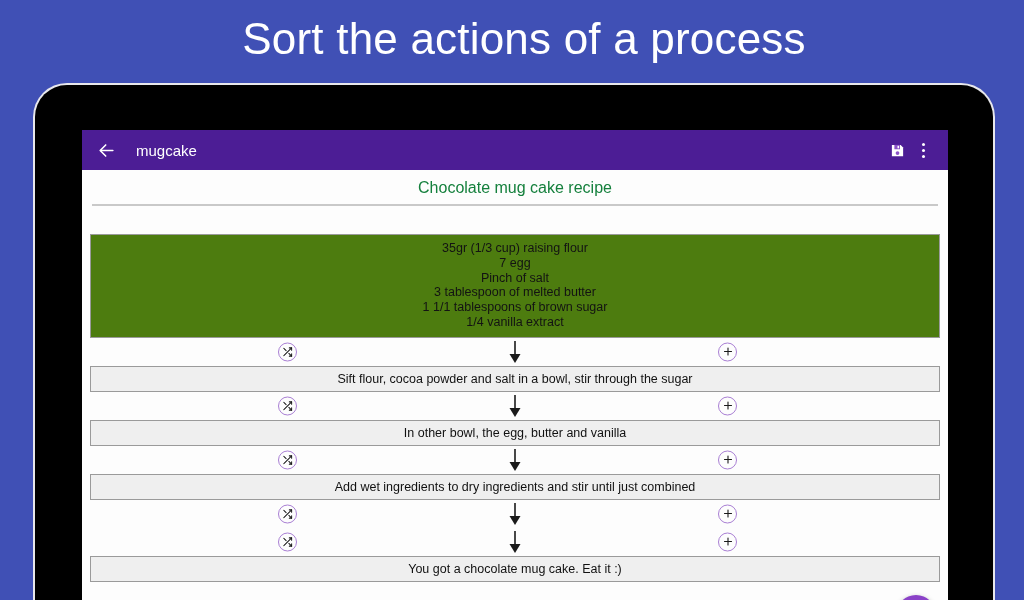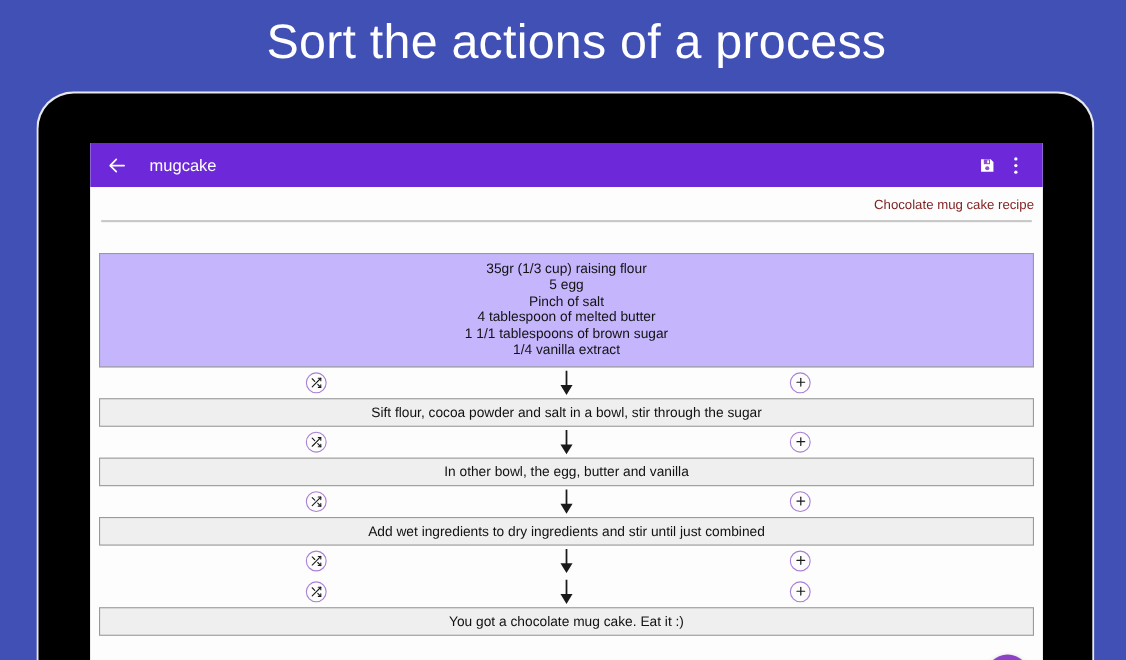--- a/index.html
+++ b/index.html
@@ -53,21 +53,21 @@
     top: 45px;
     width: 866px;
     height: 495px;
     background: #fdfdfd;
     overflow: hidden;
   }
 
   
   .appbar {
     height: 40px;
-    background: #6d28d9;
+    background: #4c1d95;
     display: flex;
     align-items: center;
     padding: 0 14px 0 8px;
     position: relative;
   }
   .appbar-back {
     width: 32px;
     height: 32px;
     display: flex;
     align-items: center;
@@ -99,35 +99,35 @@
 
   
   .content {
     background: #fdfdfd;
     padding: 0 8px;
     height: 455px;
     overflow: hidden;
   }
 
   .recipe-title {
-    text-align: right;
-    font-size: 12px;
-    color: #7f1d1d;
+    text-align: center;
+    font-size: 16px;
+    color: #15803d;
     padding: 9px 0 7px;
   }
 
   .divider {
     height: 2px;
     background: #c9c9c9;
     margin: 0 2px 3px;
   }
 
   .ingredients-box {
     border: 1px solid #9a9a9a;
-    background: #c4b5fd;
+    background: #4d7c0f;
     padding: 6px 8px 7px;
     text-align: center;
     margin-top: 28px;
   }
   .ingredients-box .line {
     font-size: 12.5px;
     color: #131313;
     line-height: 14.8px;
     white-space: nowrap;
   }
@@ -227,23 +227,23 @@
       </div>
     </div>
 
     <div class="content">
 
       <div class="recipe-title">Chocolate mug cake recipe</div>
       <div class="divider"></div>
 
       <div class="ingredients-box" id="ingredients">
           <div class="line">35gr (1/3 cup) raising flour</div>
-          <div class="line">5 egg</div>
+          <div class="line">7 egg</div>
           <div class="line">Pinch of salt</div>
-          <div class="line">4 tablespoon of melted butter</div>
+          <div class="line">3 tablespoon of melted butter</div>
           <div class="line">1 1/1 tablespoons of brown sugar</div>
           <div class="line">1/4 vanilla extract</div>
         </div>
 
       <div id="steps-container">
           <div class="connector">
             <div class="icon-btn shuffle">
               <svg width="11" height="11" viewBox="0 0 24 24" fill="none" stroke="#1a1a1a" stroke-width="2.2" stroke-linecap="round" stroke-linejoin="round">
                 <polyline points="16 3 21 3 21 8"></polyline>
                 <line x1="4" y1="20" x2="21" y2="3"></line>

